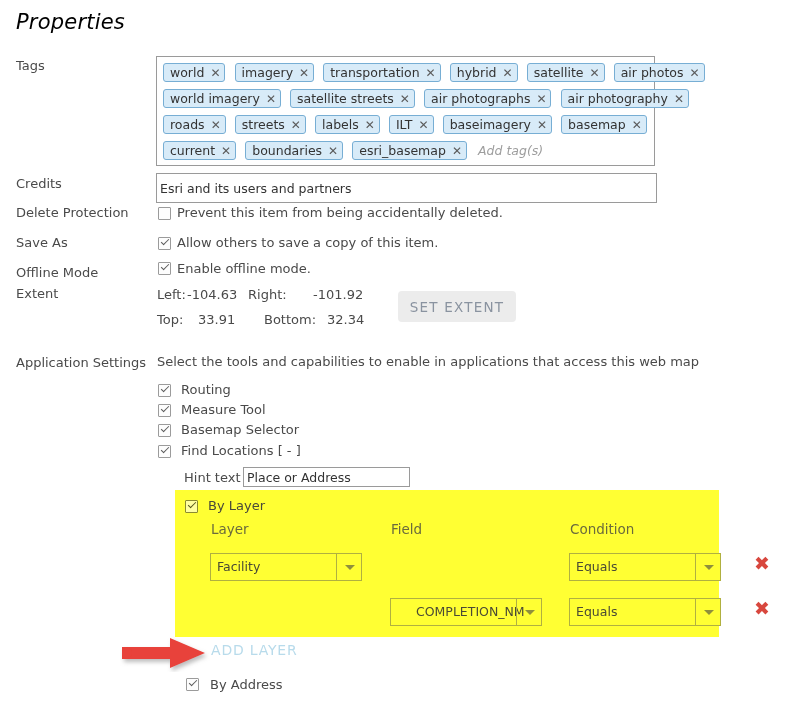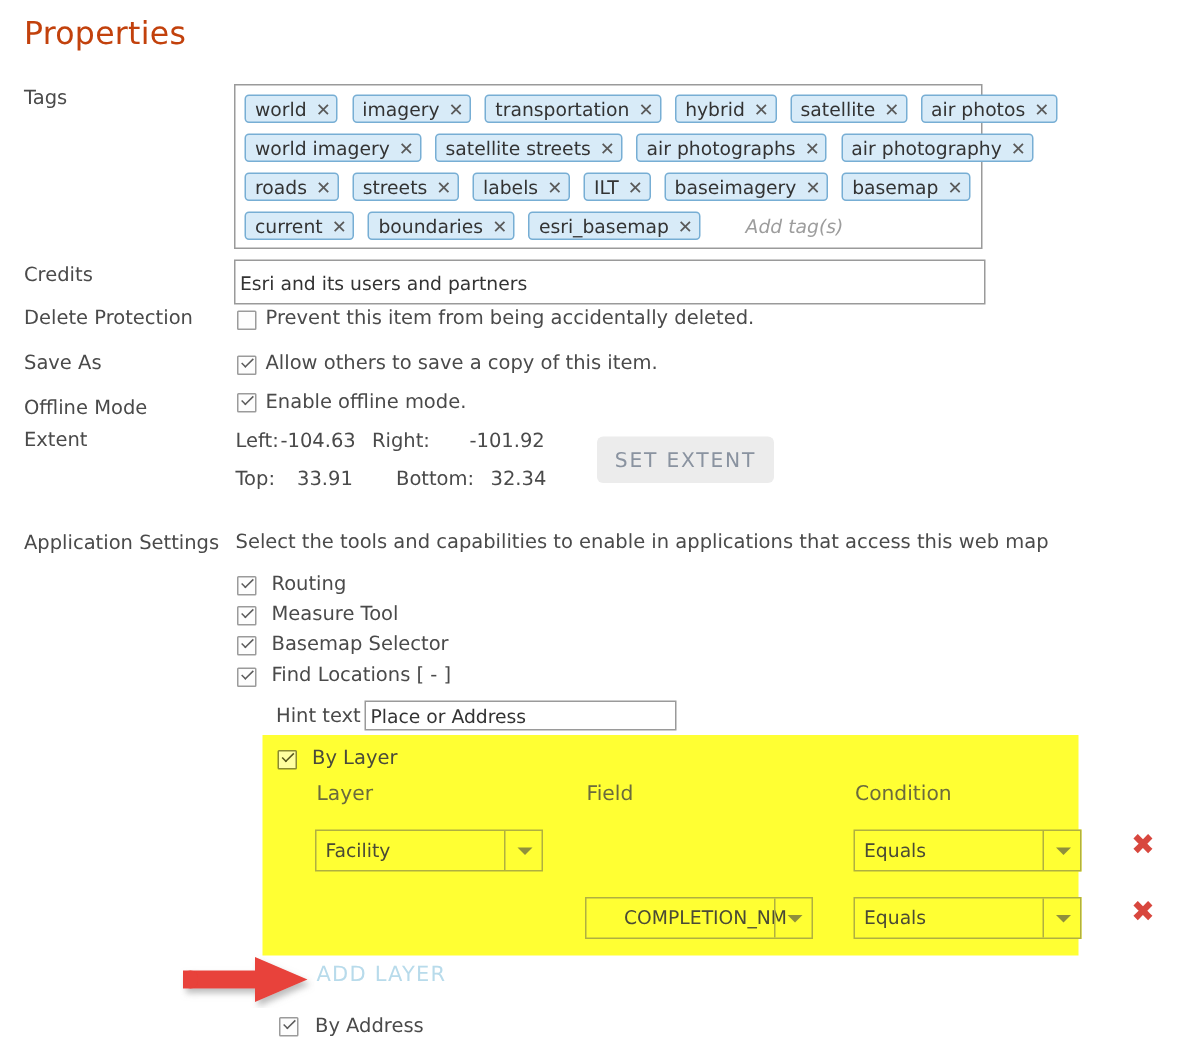--- a/index.html
+++ b/index.html
@@ -16,22 +16,23 @@
     overflow: hidden;
     color: #444444;
   }
 
   
   #page-title {
     position: absolute;
     left: 16px; top: 10px;
     font-size: 21px;
     font-weight: normal;
-    color: #c2410c;
+    color: #000000;
     letter-spacing: .2px;
+    font-style: italic;
   }
 
   
   .row-label {
     position: absolute;
     left: 16px;
     font-size: 13px;
     color: #4a4a4a;
     white-space: nowrap;
   }
@@ -70,21 +71,21 @@
     line-height: 1;
     cursor: pointer;
     font-family: "DejaVu Sans", sans-serif;
   }
   .tag-placeholder {
     display: inline-block;
     font-size: 12.5px;
     font-style: italic;
     color: #9d9d9d;
     vertical-align: middle;
-    margin-left: 21px;
+    margin-left: 2px;
   }
 
   
   #credits-input {
     position: absolute;
     left: 156px; top: 173px;
     width: 501px; height: 30px;
     border: 1px solid #9a9a9a;
     background: #fff;
     font-family: "DejaVu Sans", "Liberation Sans", sans-serif;
@@ -149,21 +150,21 @@
   }
   #hint-label {
     position: absolute;
     left: 184px; top: 470px;
     font-size: 13px;
     color: #4a4a4a;
   }
   #hint-input {
     position: absolute;
     left: 243px; top: 467px;
-    width: 208px; height: 20px;
+    width: 167px; height: 20px;
     border: 1px solid #9a9a9a;
     background: #fff;
     font-family: "DejaVu Sans", "Liberation Sans", sans-serif;
     font-size: 12.5px;
     color: #333;
     padding: 0 3px;
     outline: none;
   }
 
   

